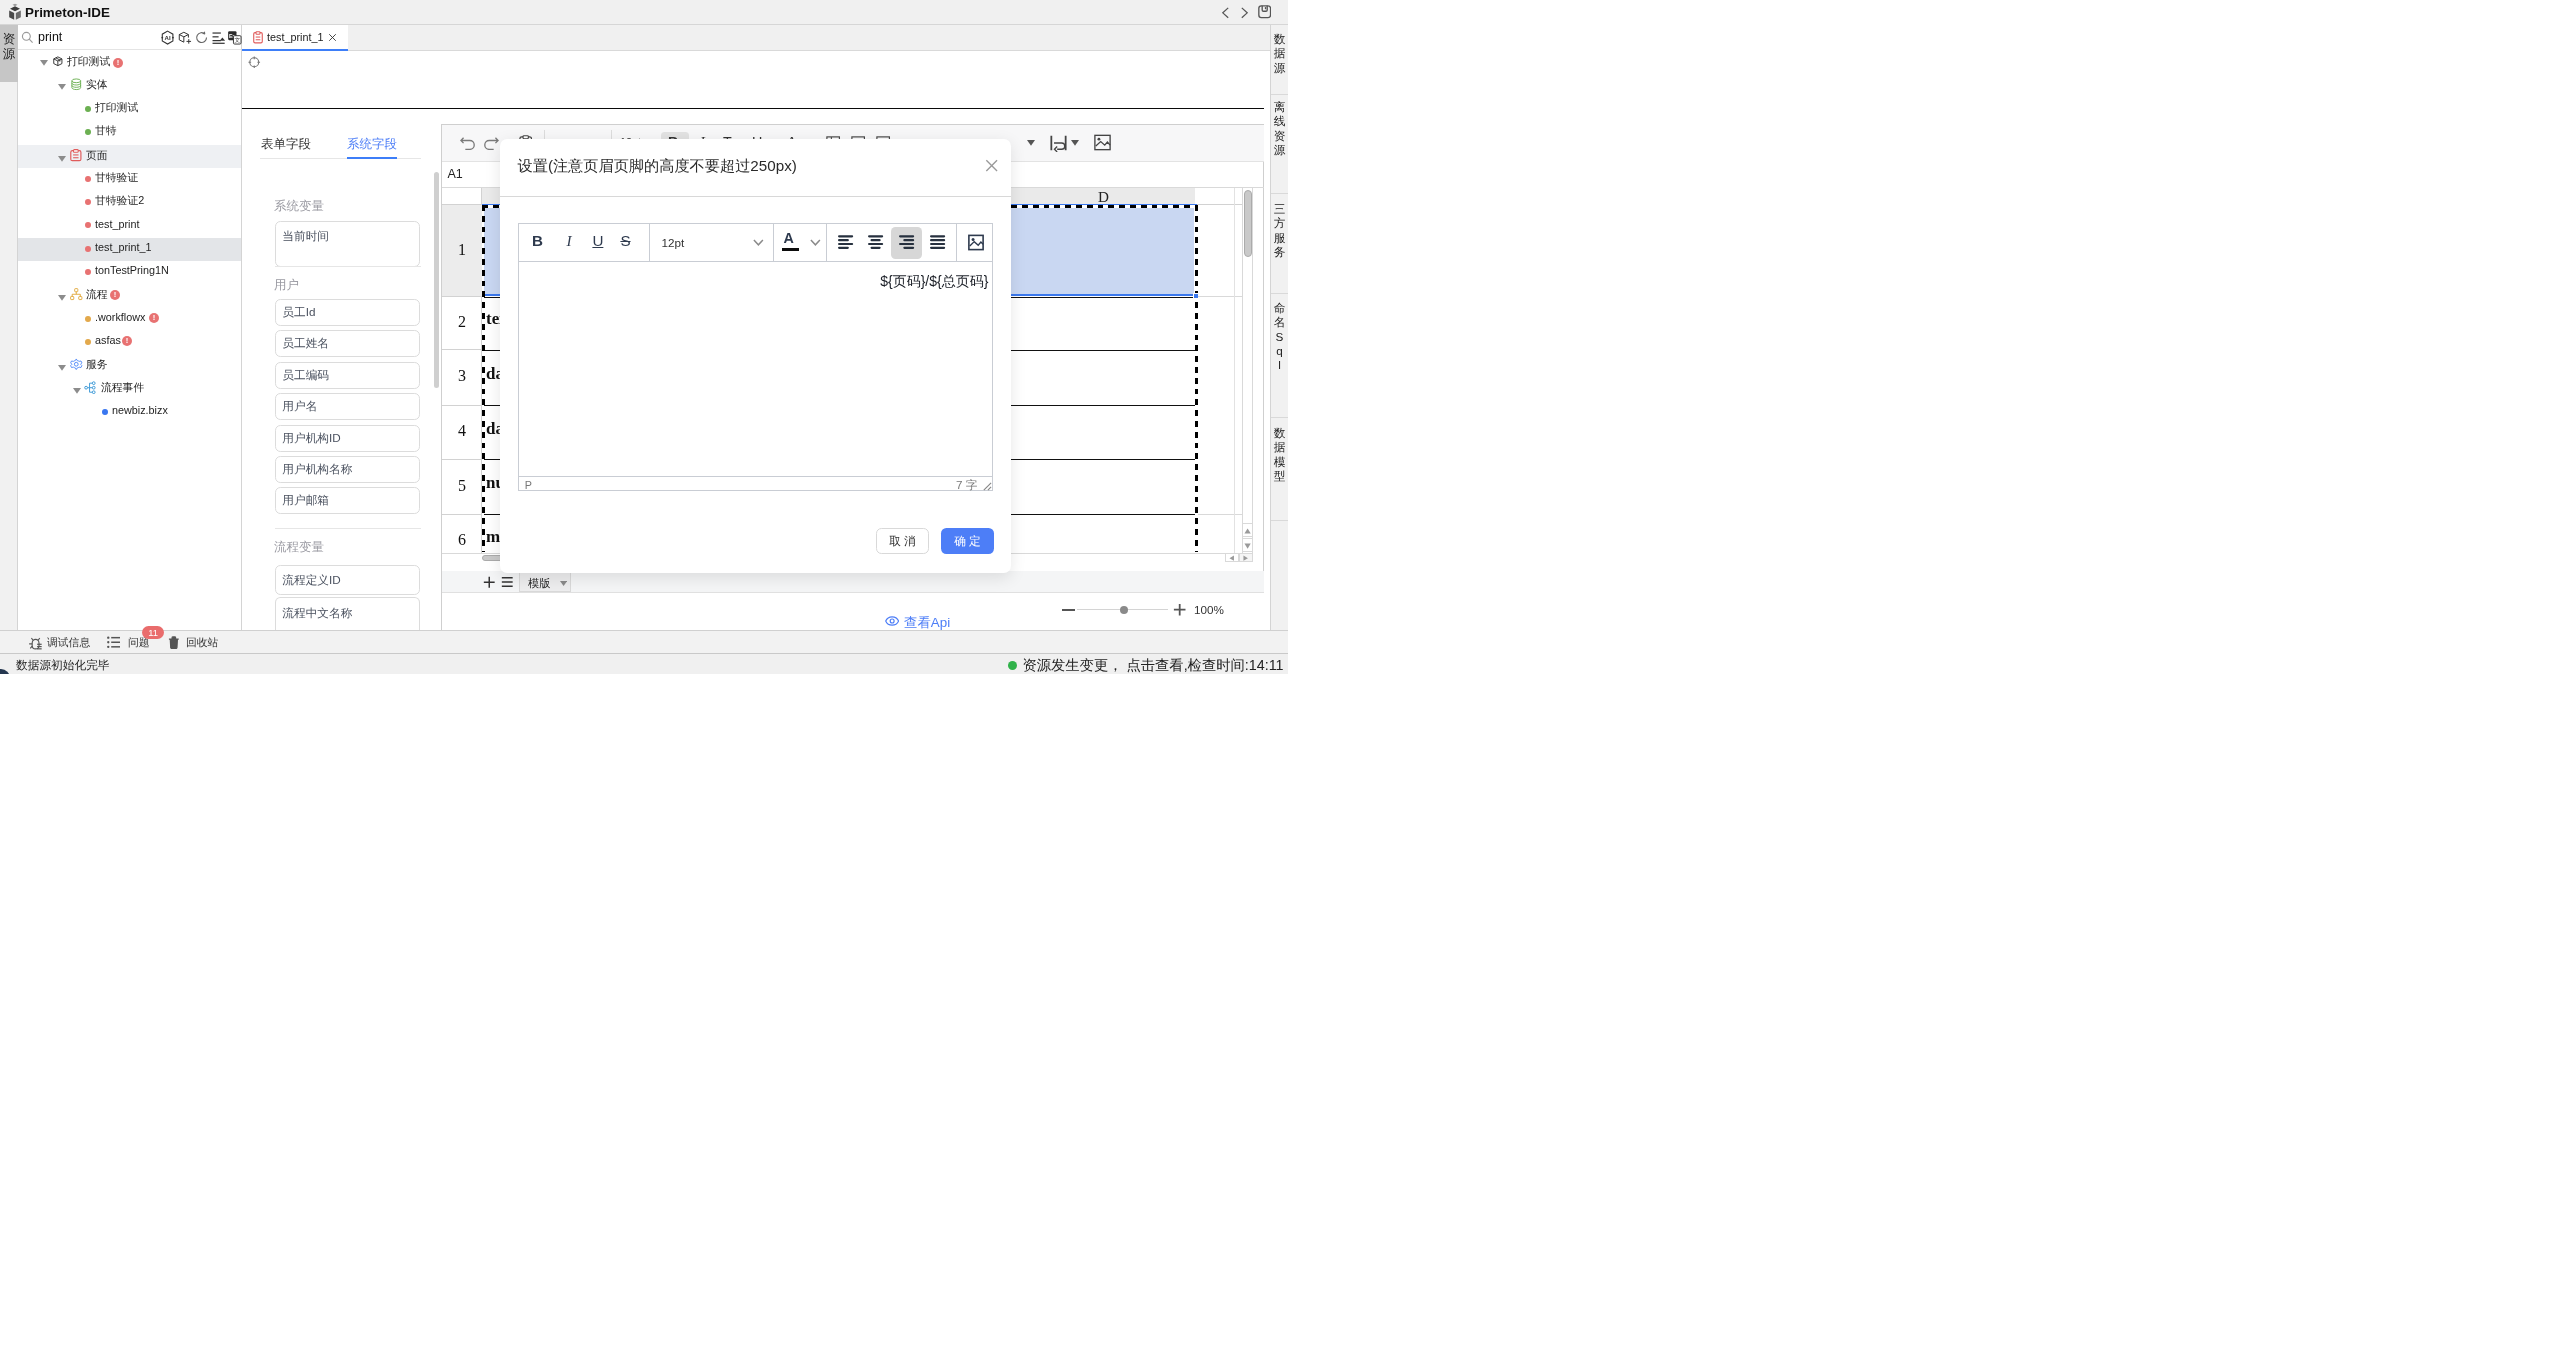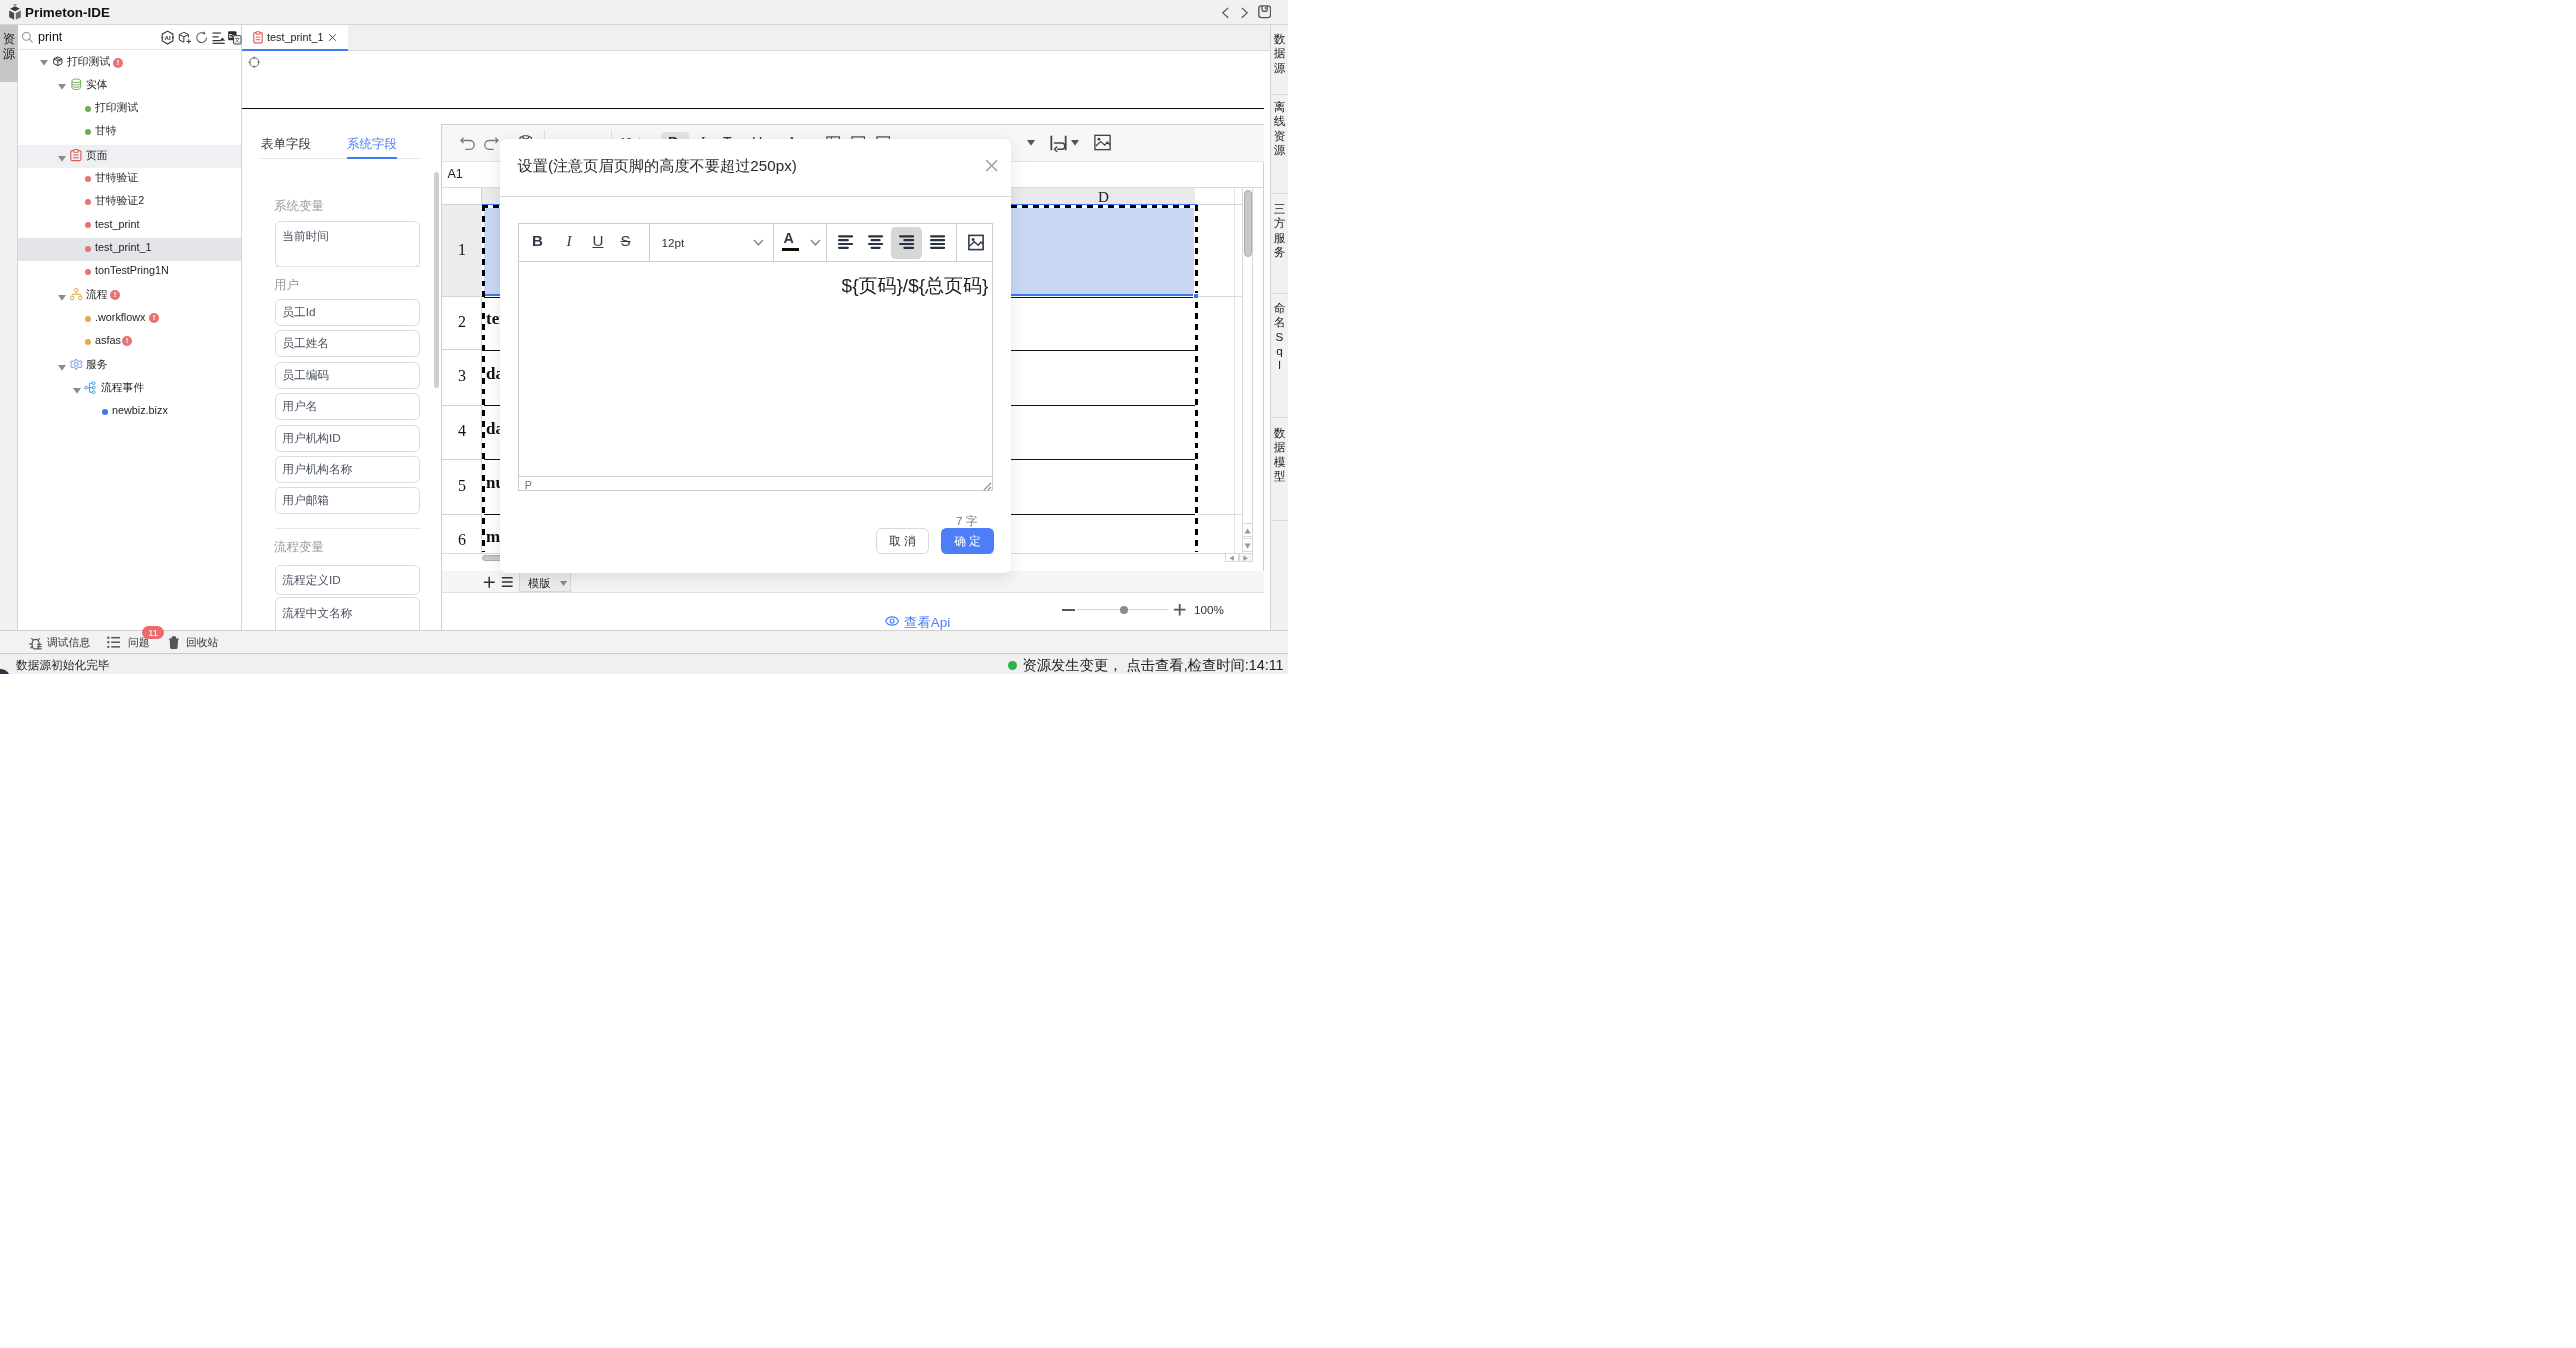--- a/index.html
+++ b/index.html
@@ -486,26 +486,26 @@
           </svg>
       <div class="abs" style="left:437px;top:0;width:0.9px;height:37px;background:#c9cdd4;"></div>
       <svg class="abs" style="left:449px;top:10px" width="16" height="17" viewBox="0 0 18 19">
             <rect x="1" y="1.5" width="16" height="16" stroke="#2e3a4e" stroke-width="1.8" fill="none"></rect>
             <circle cx="5.7" cy="6" r="1.7" fill="#2e3a4e"></circle>
             <path d="M2 13.5 L7 8.5 L11.5 12.5 L14.5 9 L17 11.5" stroke="#2e3a4e" stroke-width="1.6" fill="none"></path>
           </svg>
     </div>
 
     <div class="abs" style="left:0;top:39px;width:474px;height:213px;">
-      <div class="abs" style="right:5px;top:10px;font-size:19px;color:#1b1f27;font-weight:500;">${页码}/${总页码}</div>
+      <div class="abs" style="right:5px;top:10px;font-size:14px;color:#1b1f27;font-weight:500;">${页码}/${总页码}</div>
     </div>
 
     <div class="abs" style="left:0;top:252px;width:474px;height:16px;border-top:0.9px solid #c9cdd4;">
       <div class="abs" style="left:5.4px;top:1.8px;font-size:10.8px;color:#777;">P</div>
-      <div class="abs" style="right:16px;top:0.9px;font-size:11.7px;color:#777;margin-top:36px;">7 字</div>
+      <div class="abs" style="right:16px;top:0.9px;font-size:11.7px;color:#777;">7 字</div>
       <svg class="abs" style="right:1.8px;top:3.6px" width="10" height="10" viewBox="0 0 11 11">
             <path d="M10 2 L2 10 M10 6.5 L6.5 10" stroke="#888" stroke-width="1.3"></path>
           </svg>
     </div>
   </div>
 
   <div class="abs" style="left:376px;top:389px;width:53px;height:26px;border:0.9px solid #d9d9d9;border-radius:5.4px;font-size:11.7px;color:#333;text-align:center;line-height:24px;">取 消</div>
   <div class="abs" style="left:441px;top:389px;width:53px;height:26px;background:#4d7ef7;border-radius:5.4px;font-size:11.7px;color:#fff;text-align:center;line-height:26px;">确 定</div>
 </div>
 

